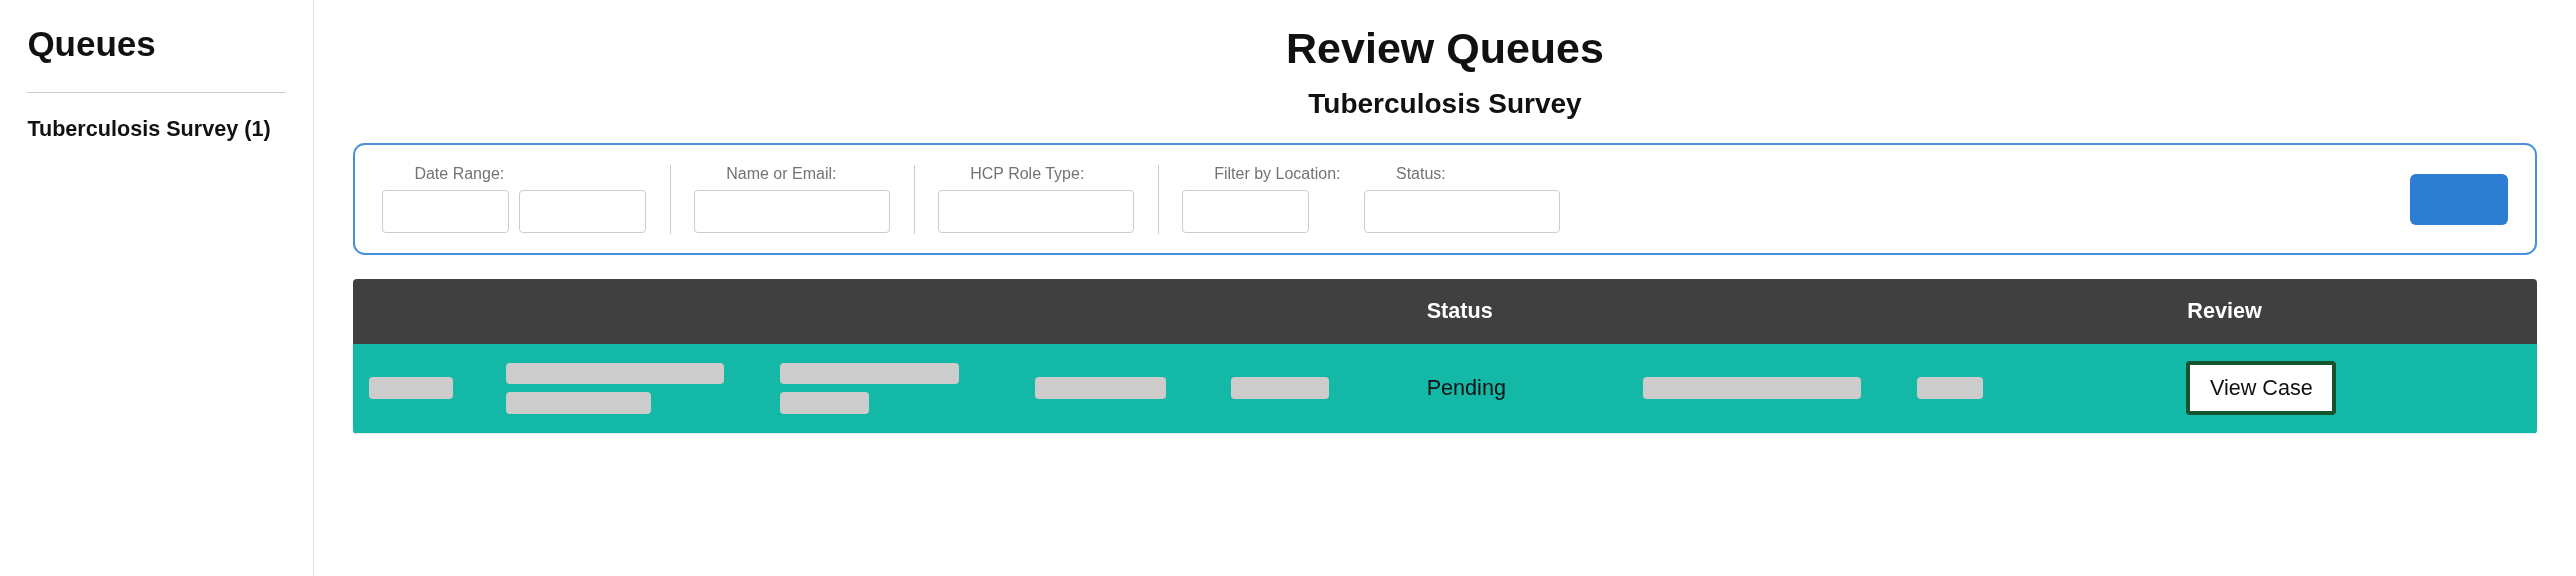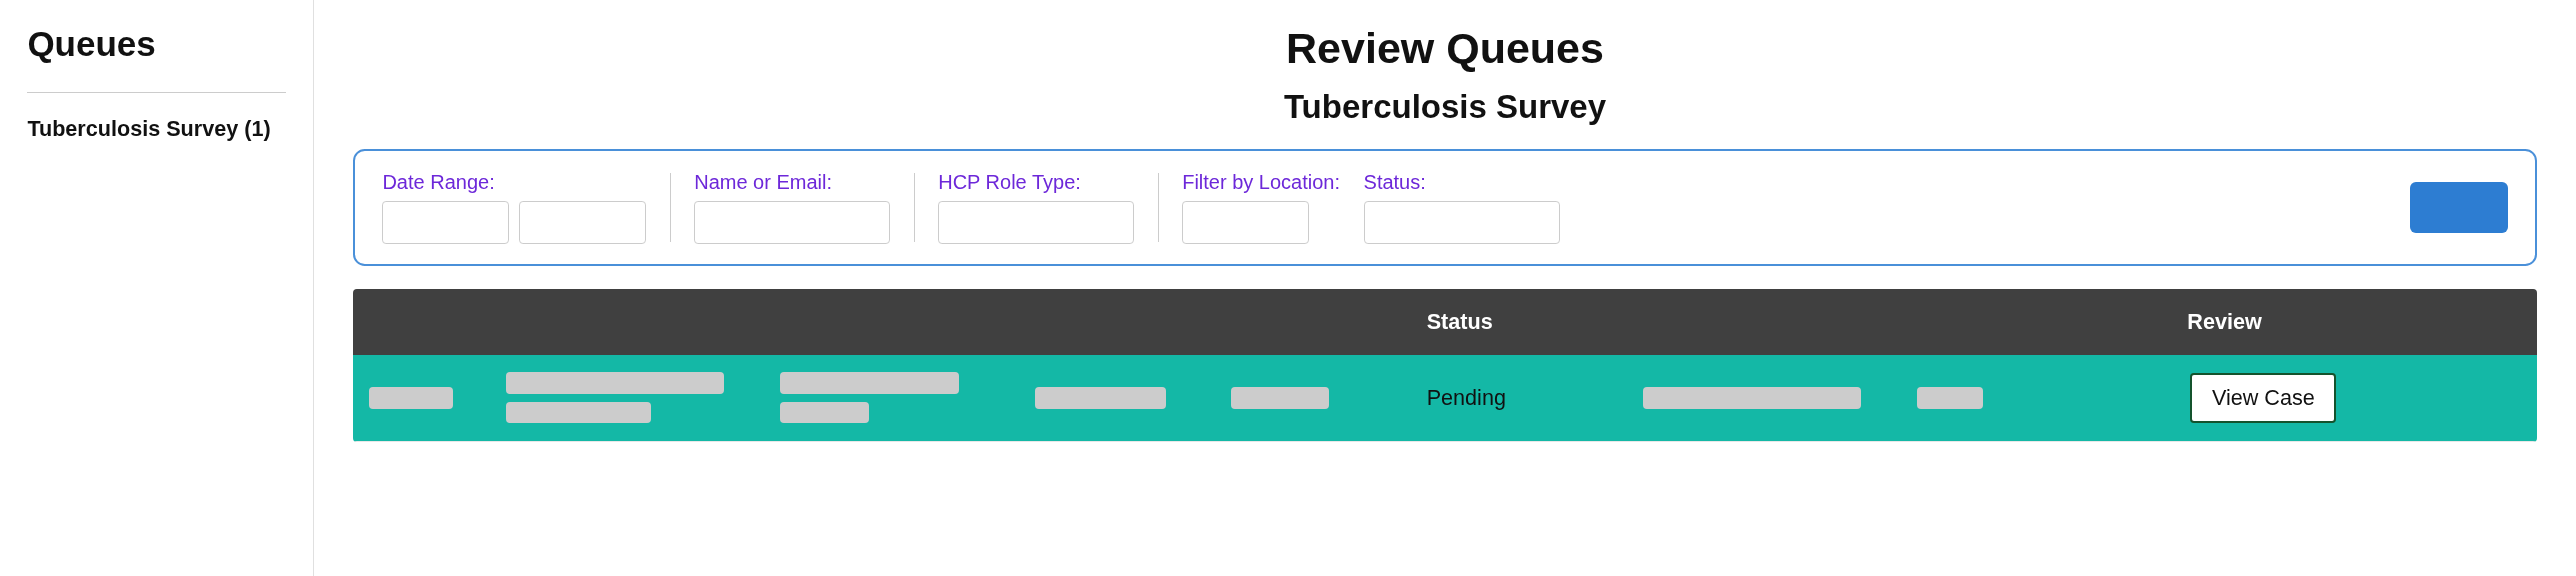--- a/index.html
+++ b/index.html
@@ -53,21 +53,21 @@
 
     .page-title {
       font-size: 43px;
       font-weight: 700;
       color: #111111;
       text-align: center;
       margin-bottom: 15px;
     }
 
     .page-subtitle {
-      font-size: 33px;
+      font-size: 28px;
       font-weight: 700;
       color: #111111;
       text-align: center;
       margin-bottom: 23.5px;
     }
 
     
     .filter-bar {
       border: 2px solid #4a90d9;
       border-radius: 11.8px;
@@ -79,23 +79,24 @@
       background: #ffffff;
     }
 
     .filter-group {
       display: flex;
       flex-direction: column;
       gap: 7.8px;
     }
 
     .filter-label {
-      font-size: 20px;
-      color: #6d28d9;
+      font-size: 16px;
+      color: #737373;
       white-space: nowrap;
+      margin-left: 32px;
     }
 
     .filter-inputs {
       display: flex;
       gap: 9.8px;
     }
 
     .filter-input {
       border: 1px solid #cccccc;
       border-radius: 3.9px;
@@ -198,21 +199,21 @@
       width: 40%;
     }
 
     .status-text {
       font-size: 21.6px;
       color: #111111;
       font-weight: 400;
     }
 
     .view-case-btn {
-      border: 2px solid #14532d;
+      border: 4px solid #14532d;
       background: #ffffff;
       border-radius: 3.9px;
       padding: 9.8px 19.6px;
       font-size: 21.6px;
       cursor: pointer;
       white-space: nowrap;
       color: #111111;
     }
 
     .td-two-lines {

